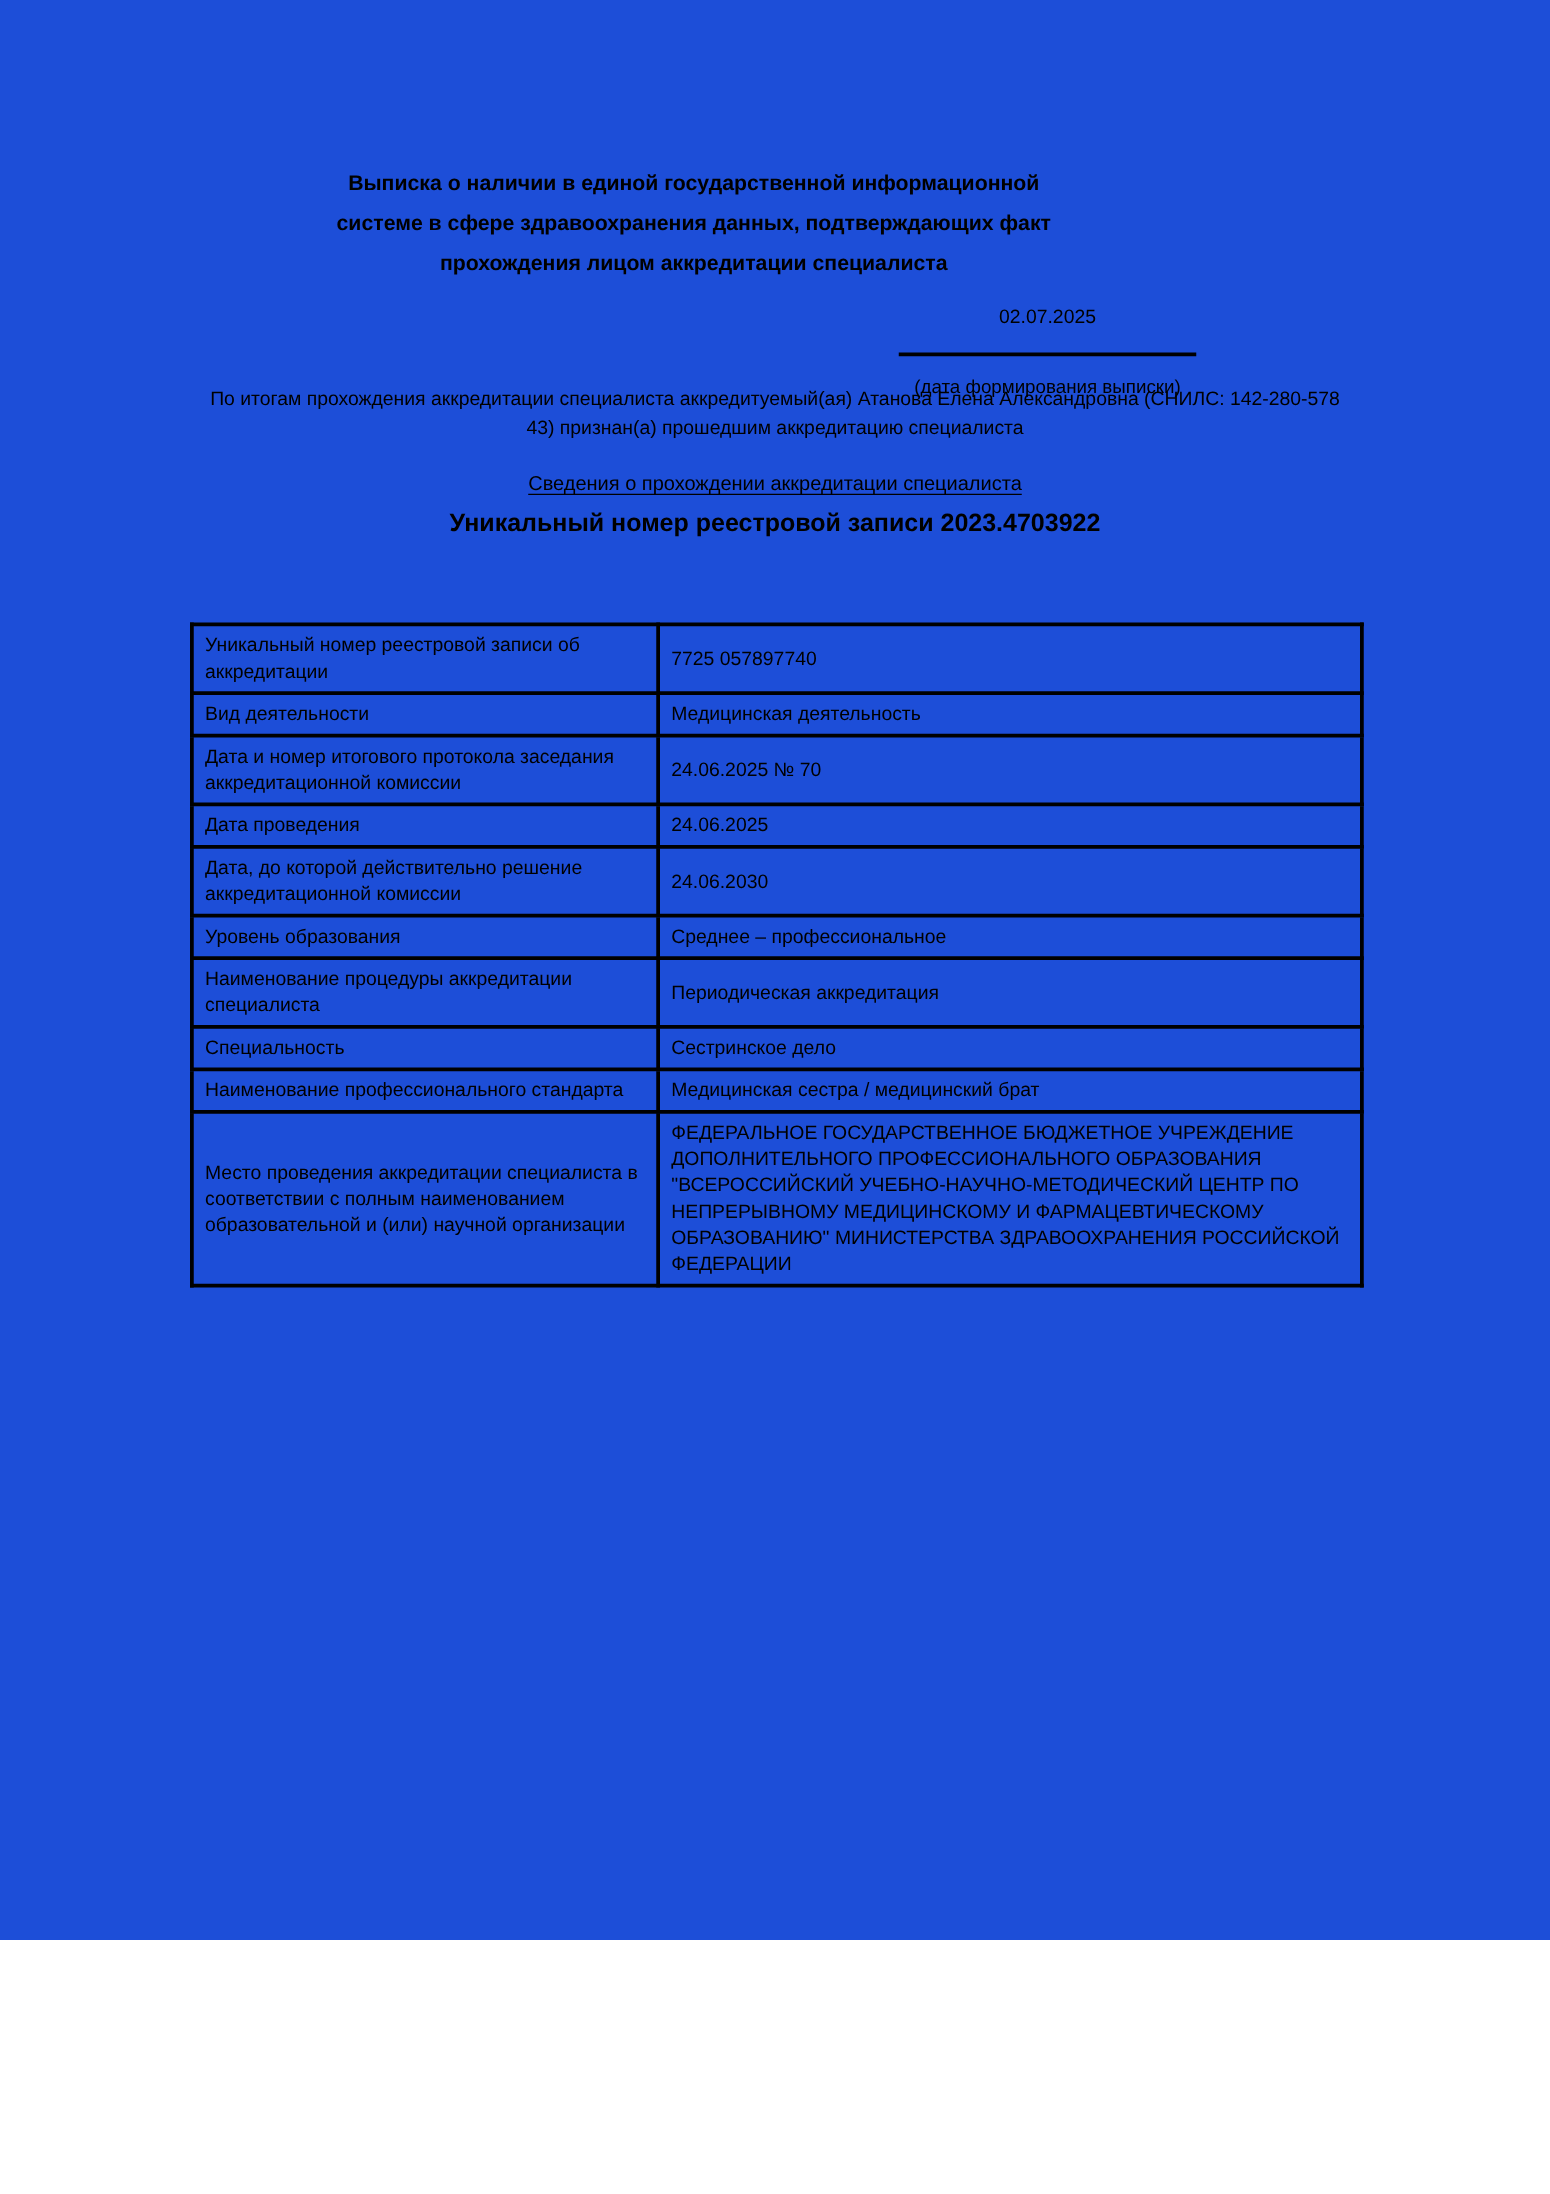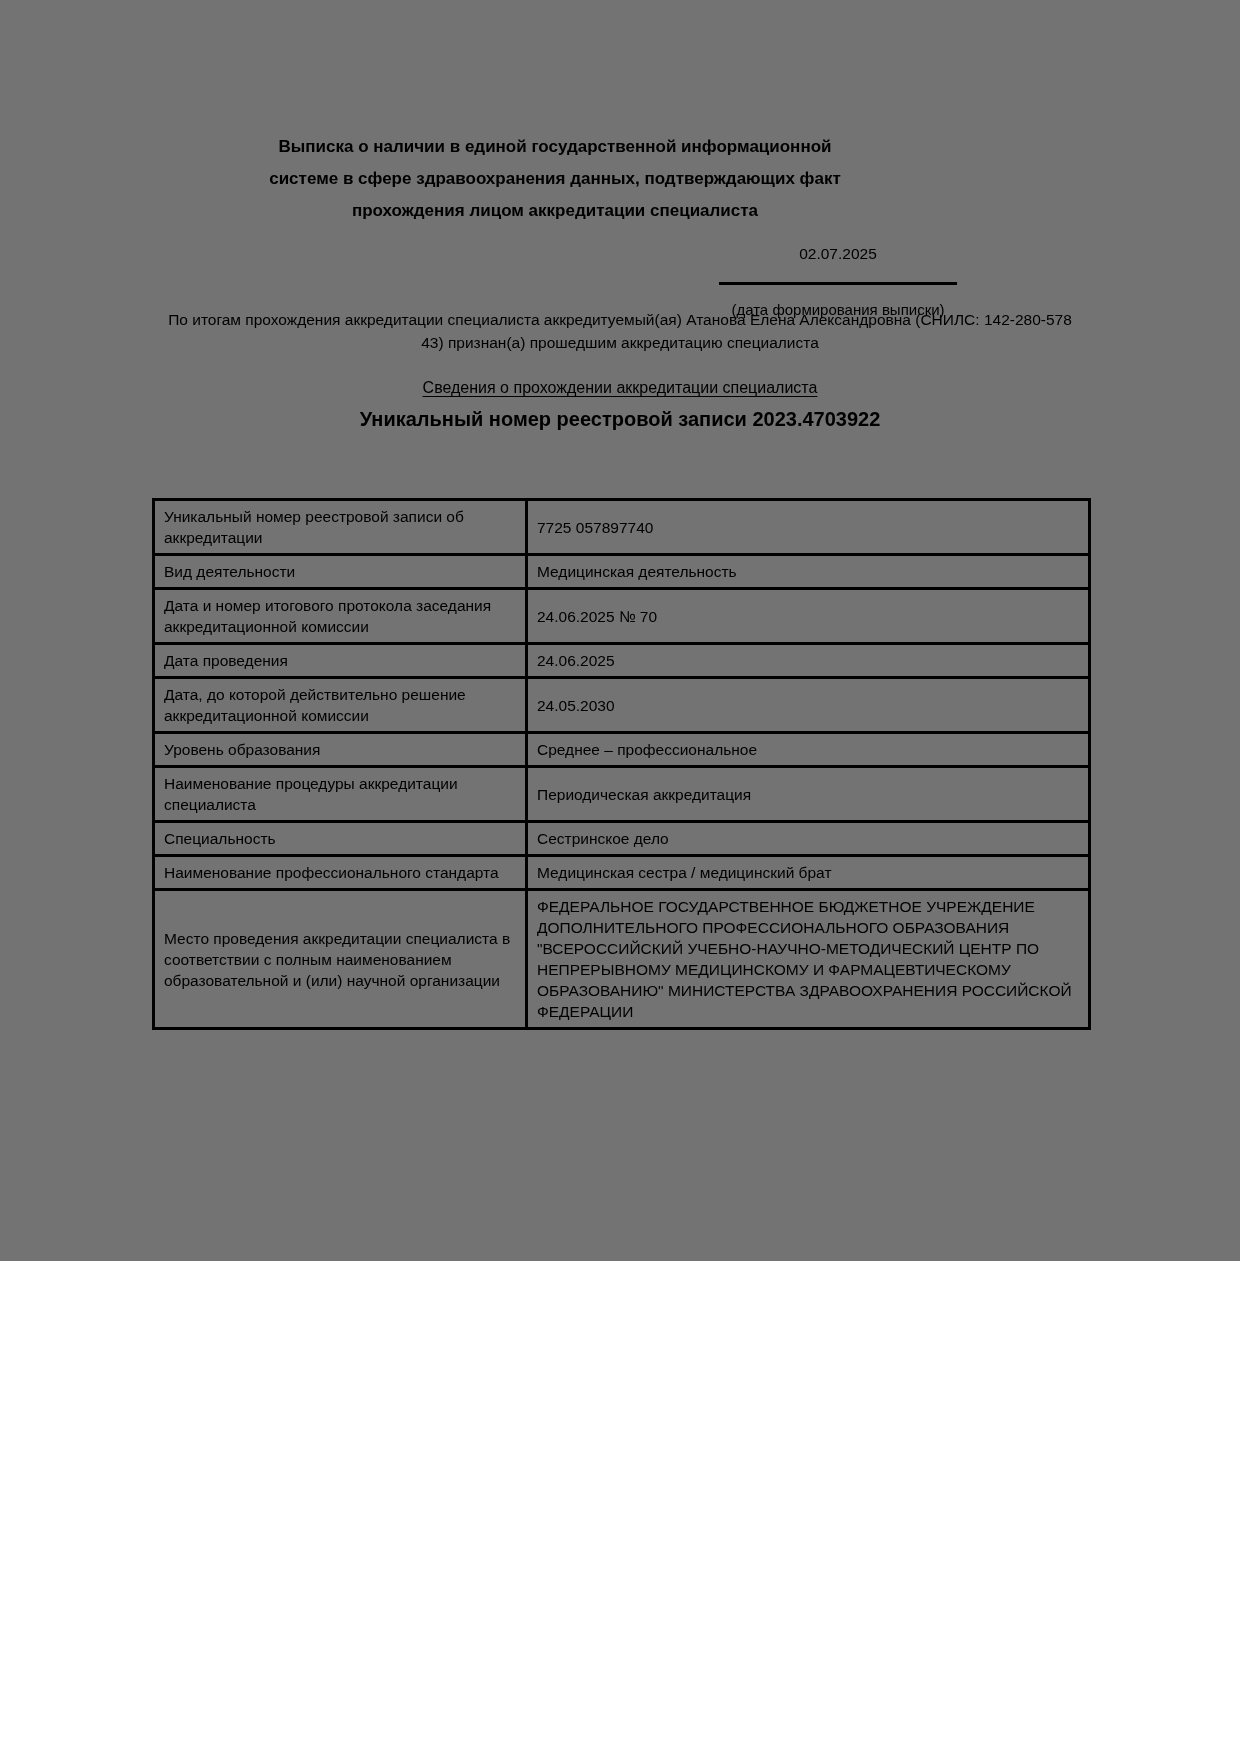--- a/index.html
+++ b/index.html
@@ -4,22 +4,22 @@
 <title>Выписка об аккредитации специалиста</title>
 <style>
   html, body {
     margin: 0;
     padding: 0;
     background: #ffffff;
   }
   .page {
     position: relative;
     width: 1240px;
-    height: 1261px;
-    background: #737373;
+    height: 1552px;
+    background: #1d4ed8;
     color: #000000;
     font-family: "Liberation Sans", "DejaVu Sans", sans-serif;
     overflow: hidden;
   }
   .doc-title {
     position: absolute;
     top: 131px;
     left: 150px;
     width: 810px;
     font-size: 17px;
@@ -135,21 +135,21 @@
       <tr>
         <td>Дата и номер итогового протокола заседания аккредитационной комиссии</td>
         <td>24.06.2025 № 70</td>
       </tr>
       <tr>
         <td>Дата проведения</td>
         <td>24.06.2025</td>
       </tr>
       <tr>
         <td>Дата, до которой действительно решение аккредитационной комиссии</td>
-        <td>24.05.2030</td>
+        <td>24.06.2030</td>
       </tr>
       <tr>
         <td>Уровень образования</td>
         <td>Среднее – профессиональное</td>
       </tr>
       <tr>
         <td>Наименование процедуры аккредитации специалиста</td>
         <td>Периодическая аккредитация</td>
       </tr>
       <tr>

